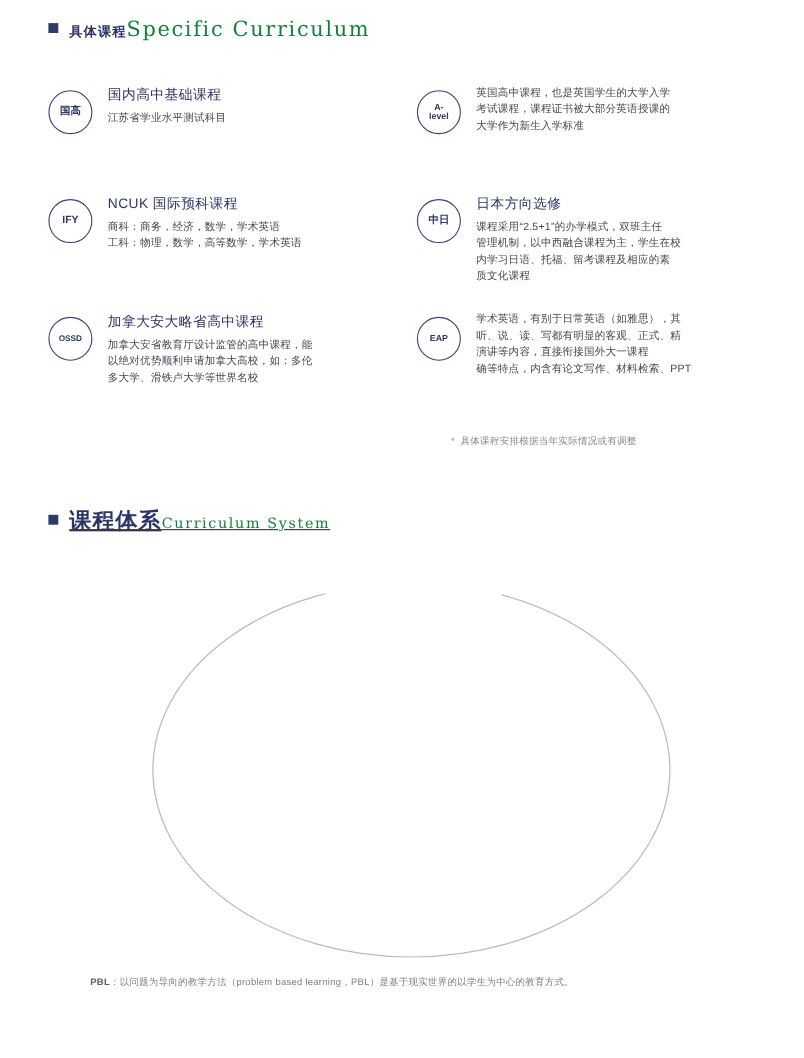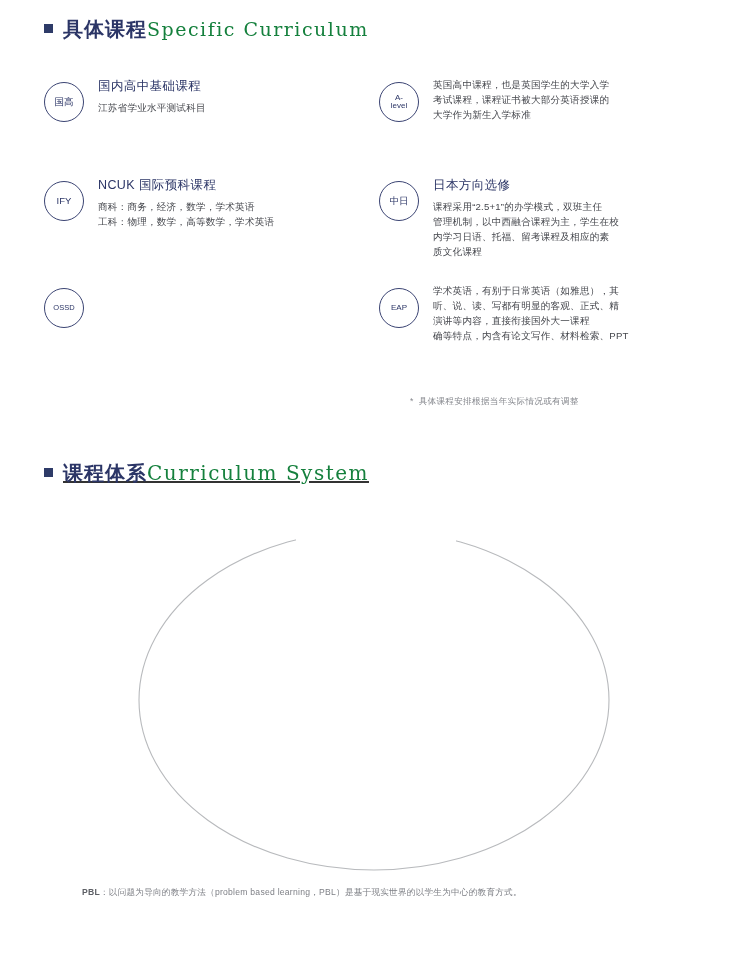--- a/index.html
+++ b/index.html
@@ -38,26 +38,26 @@
     color: #2b3566;
     letter-spacing: 1px;
   }
   .head-en {
     font-family: "DejaVu Serif", "Liberation Serif", serif;
     color: #15803d;
     letter-spacing: 1.5px;
   }
 
   #section1-head { left: 44px; top: 16px; }
-  #section1-head .head-cn { font-size: 20px; }
+  #section1-head .head-cn { font-size: 12px; }
   #section1-head .head-en { font-size: 19px; }
 
   #section2-head { left: 44px; top: 460px; text-decoration: underline; }
   #section2-head .head-cn { font-size: 20px; }
-  #section2-head .head-en { font-size: 20px; }
+  #section2-head .head-en { font-size: 13px; }
 
   
   #curriculum-grid {
     position: absolute;
     left: 44px;
     top: 72px;
     width: 650px;
   }
   .course-item {
     position: absolute;
@@ -70,21 +70,21 @@
     height: 38px;
     border: 1.3px solid #3b4473;
     border-radius: 50%;
     color: #2b3566;
     display: flex;
     align-items: center;
     justify-content: center;
     text-align: center;
     line-height: 1.05;
     font-size: 9.5px;
-    font-weight: normal;
+    font-weight: bold;
     letter-spacing: 0px;
     margin-top: 4px;
   }
   .course-badge.small { font-size: 8px; }
   .course-badge.tiny { font-size: 7.5px; }
   .course-text { margin-left: 14px; }
   .course-title {
     color: #2b3566;
     font-weight: normal;
     font-size: 12.5px;
@@ -202,20 +202,28 @@
         <div class="line">课程采用“2.5+1”的办学模式，双班主任</div>
         <div class="line">管理机制，以中西融合课程为主，学生在校</div>
         <div class="line">内学习日语、托福、留考课程及相应的素</div>
         <div class="line">质文化课程</div>
       </div>
     </div>
   </div>
 
   <div class="course-item item-p5">
     <div class="course-badge tiny">OSSD</div>
+    <div class="course-text">
+      <div class="course-title">加拿大安大略省高中课程</div>
+      <div class="course-desc">
+        <div class="line">加拿大安省教育厅设计监管的高中课程，能</div>
+        <div class="line">以绝对优势顺利申请加拿大高校，如：多伦</div>
+        <div class="line">多大学、滑铁卢大学等世界名校</div>
+      </div>
+    </div>
   </div>
 
   <div class="course-item item-p6">
     <div class="course-badge small">EAP</div>
     <div class="course-text">
       <div class="course-desc">
         <div class="line">学术英语，有别于日常英语（如雅思），其</div>
         <div class="line">听、说、读、写都有明显的客观、正式、精</div>
         <div class="line">演讲等内容，直接衔接国外大一课程</div>
         <div class="line">确等特点，内含有论文写作、材料检索、PPT</div>

